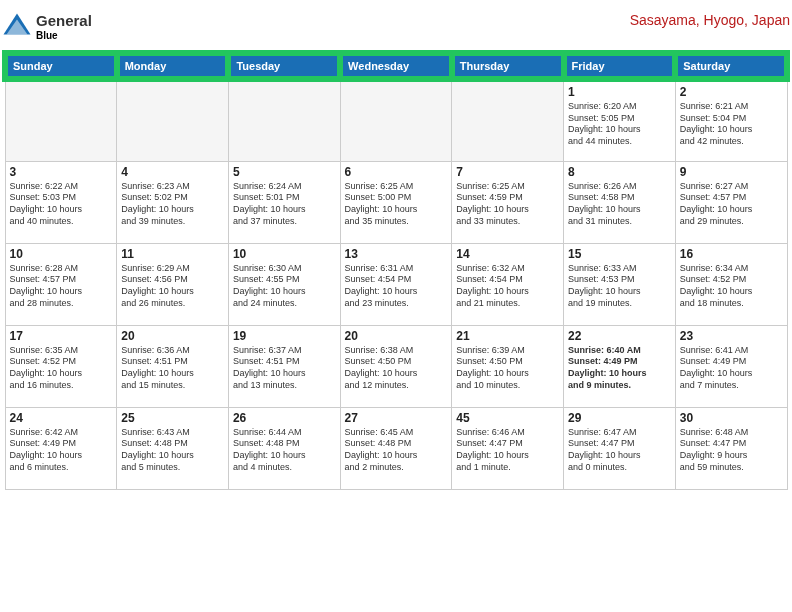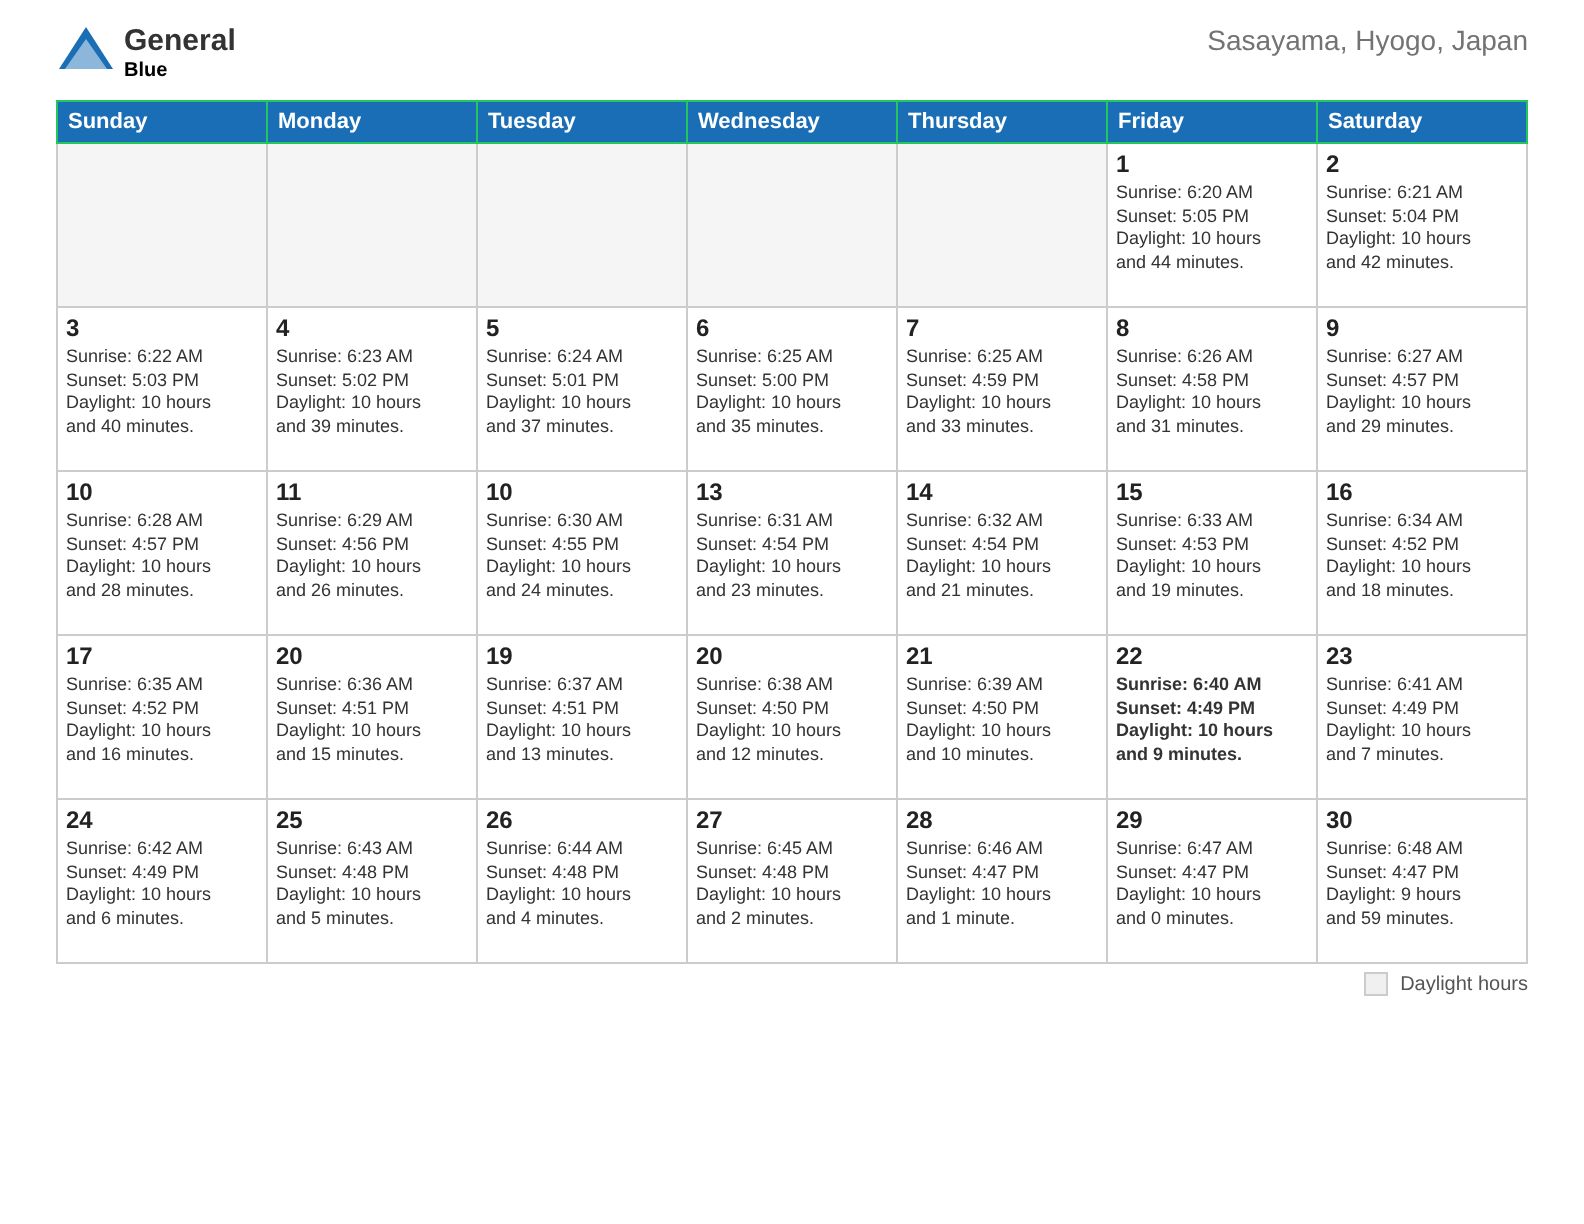--- a/index.html
+++ b/index.html
@@ -6,21 +6,21 @@
     body {
       width: 792px;
       height: 612px;
       font-family: Arial, sans-serif;
       background: #fff;
       overflow: hidden;
     }
     .page {
       width: 792px;
       height: 532px;
-      padding: 12px 28px;
+      padding: 12px 2px;
     }
     .header {
       display: flex;
       justify-content: space-between;
       align-items: flex-start;
       margin-bottom: 8px;
     }
     .logo {
       display: flex;
       align-items: center;
@@ -49,35 +49,35 @@
       text-align: right;
     }
     .title-month {
       font-size: 36px;
       font-weight: normal;
       color: #222;
       line-height: 1.1;
     }
     .title-location {
       font-size: 14px;
-      color: #737373;
+      color: #b91c1c;
     }
     .calendar {
       width: 100%;
       border-collapse: collapse;
       table-layout: fixed;
     }
     .calendar th {
       background: #1a6eb5;
       color: #fff;
       font-size: 11px;
       font-weight: bold;
       text-align: left;
       padding: 4px 5px;
-      border: 1px solid #22c55e;
+      border: 6px solid #22c55e;
     }
     .calendar td {
       vertical-align: top;
       border: 1px solid #ccc;
       padding: 3px 4px;
       font-size: 9.5px;
       color: #333;
       background: #fff;
       height: 82px;
     }
@@ -343,21 +343,21 @@
 and 4 minutes.</div>
           </td>
           <td>
             <span class="day-number">27</span>
             <div class="day-info" style="white-space: pre-line;">Sunrise: 6:45 AM
 Sunset: 4:48 PM
 Daylight: 10 hours
 and 2 minutes.</div>
           </td>
           <td>
-            <span class="day-number">28</span>
+            <span class="day-number">45</span>
             <div class="day-info" style="white-space: pre-line;">Sunrise: 6:46 AM
 Sunset: 4:47 PM
 Daylight: 10 hours
 and 1 minute.</div>
           </td>
           <td>
             <span class="day-number">29</span>
             <div class="day-info" style="white-space: pre-line;">Sunrise: 6:47 AM
 Sunset: 4:47 PM
 Daylight: 10 hours
@@ -367,17 +367,13 @@
             <span class="day-number">30</span>
             <div class="day-info" style="white-space: pre-line;">Sunrise: 6:48 AM
 Sunset: 4:47 PM
 Daylight: 9 hours
 and 59 minutes.</div>
           </td>
         </tr>
       </tbody>
   </table>
 
-  <div class="legend">
-    <div class="legend-box"></div>
-    <span>Daylight hours</span>
-  </div>
 </div>
 
 </body></html>

